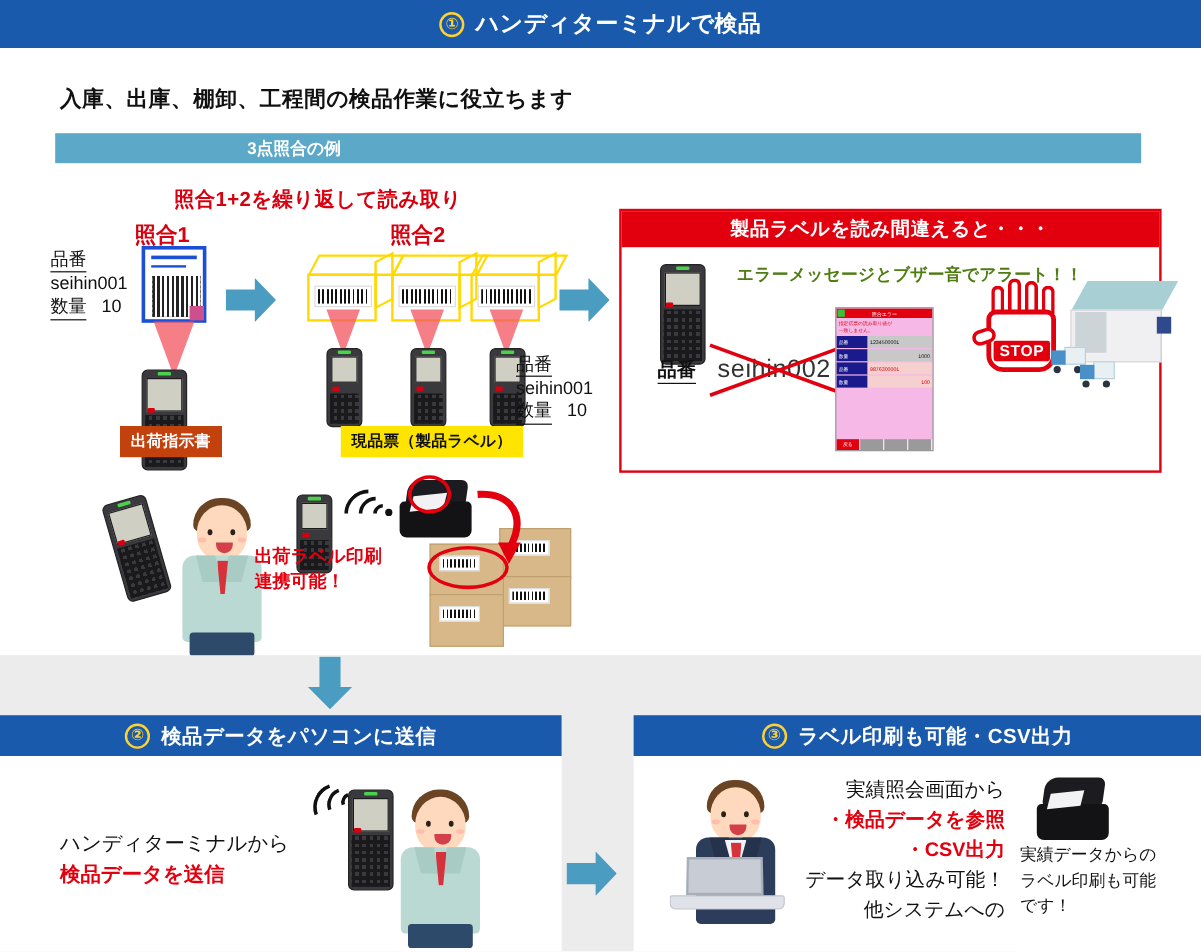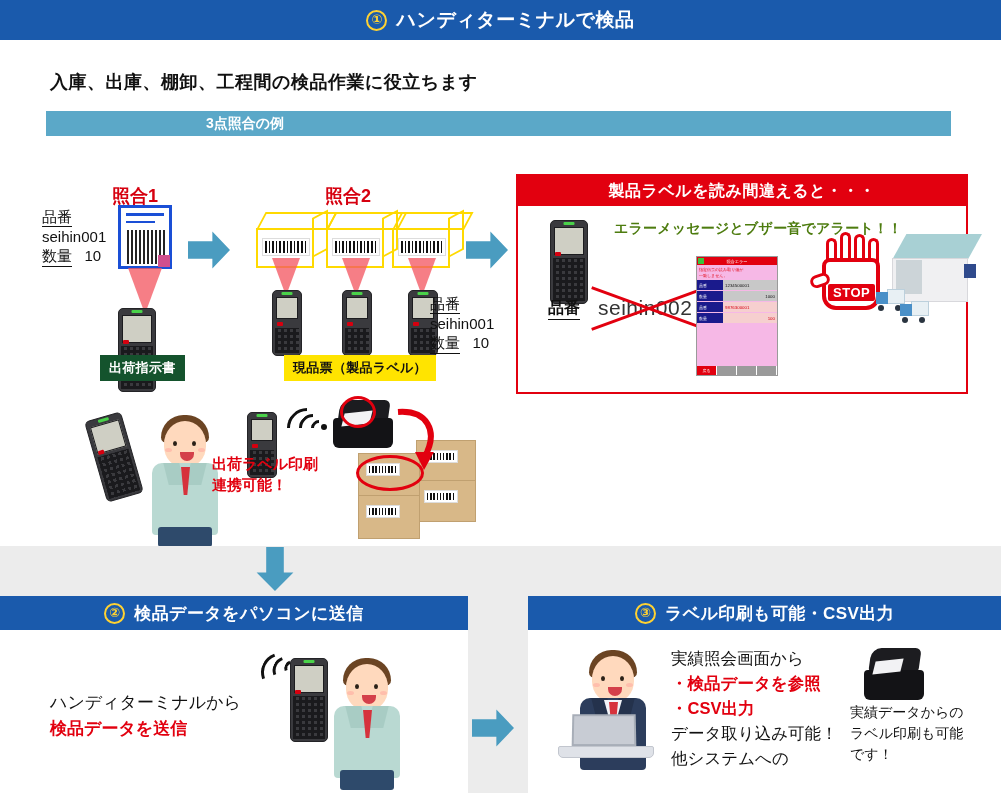--- a/index.html
+++ b/index.html
@@ -145,21 +145,21 @@
   .barcode::after{
     content:"";position:absolute;inset:2px;
     background:repeating-linear-gradient(90deg,#111 0 1.6px,#fff 1.6px 3.6px);
   }
 
   
   .chip{
     position:absolute;font-size:13px;font-weight:bold;padding:4px 9px;
     letter-spacing:.3px;white-space:nowrap;
   }
-  .chip.blue{background:#14532d;color:#fff;}
+  .chip.blue{background:#c2410c;color:#fff;}
   .chip.yellow{background:#ffe400;color:#111;}
 
   
   .err-panel{
     position:absolute;left:516px;top:174px;width:452px;height:220px;
     border:2px solid #e2000f;box-sizing:border-box;background:#fff;
   }
   .err-title{
     position:absolute;left:0;top:0;width:100%;height:30px;background:#e2000f;
     color:#fff;font-size:16px;font-weight:bold;
@@ -362,21 +362,21 @@
   .panel-head{
     height:34px;background:#1a5aac;color:#fff;font-size:17px;font-weight:bold;
     display:flex;align-items:center;justify-content:center;gap:9px;letter-spacing:.4px;
   }
   #panel2{left:0;top:596px;width:468px;height:197px;}
   #panel3{left:528px;top:596px;width:473px;height:197px;}
   .p2-text{
     position:absolute;left:50px;top:94px;font-size:17px;line-height:1.55;color:#111;
   }
   .p3-text{
-    position:absolute;left:143px;top:50px;font-size:16.5px;line-height:1.52;color:#111;
+    position:absolute;left:143px;top:50px;font-size:16.5px;line-height:1.52;color:#111;text-align:right;
   }
   .p3-note{
     position:absolute;left:322px;top:106px;font-size:14px;line-height:1.5;color:#111;
   }
 
   
   .laptop{position:absolute;width:96px;height:44px;}
   .laptop .scr{
     position:absolute;left:14px;bottom:12px;width:64px;height:32px;background:#c8ccd4;
     border:2px solid #a8aeb8;box-sizing:border-box;transform:perspective(160px) rotateX(6deg);
@@ -395,20 +395,21 @@
     <span class="circ-num">①</span>
     <span>ハンディターミナルで検品</span>
   </div>
 
   <div class="lead">入庫、出庫、棚卸、工程間の検品作業に役立ちます</div>
 
   <div class="teal-bar">
     <span>3点照合の例</span>
   </div>
 
+  <div class="abs t-shougou-rep">照合1+2を繰り返して読み取り</div>
   <div class="abs t-shougou1">照合1</div>
   <div class="abs t-shougou2">照合2</div>
 
   <div class="abs spec-block spec-left">
     <div><span class="u">品番</span></div>
     <div>seihin001</div>
     <div><span class="u">数量</span>&nbsp;&nbsp;&nbsp;<span>10</span></div>
   </div>
 
   <div class="doc">

